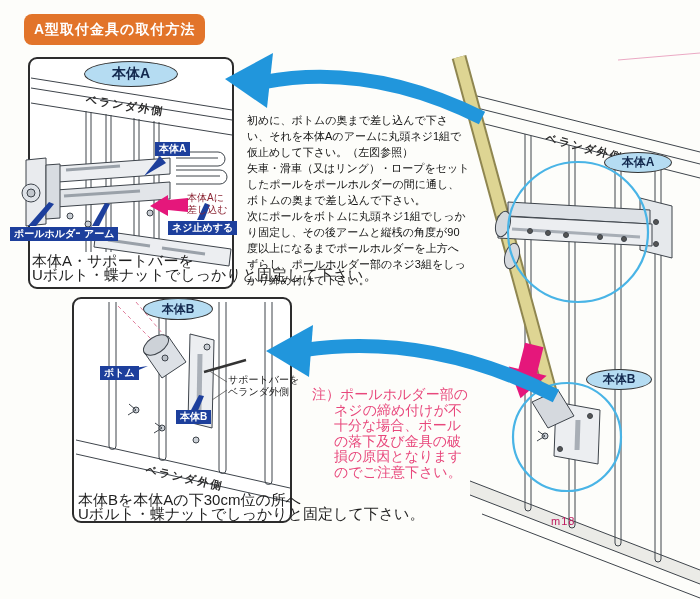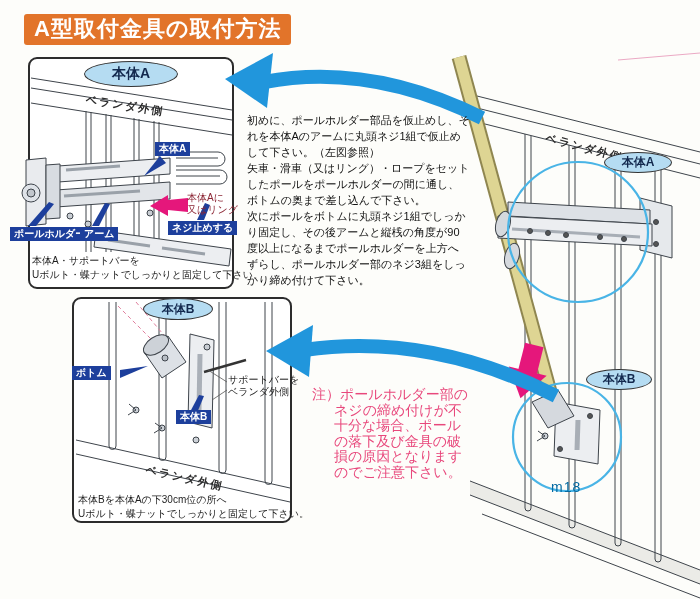--- a/index.html
+++ b/index.html
@@ -1,39 +1,39 @@
 <!DOCTYPE html>
 <html><head>
 <meta charset="utf-8">
 <style>
   *{margin:0;padding:0;box-sizing:border-box}
   html,body{width:700px;height:599px}
   body{font-family:"Liberation Sans","DejaVu Sans",sans-serif;background:#fff}
   .stage{position:relative;width:700px;height:599px;background:#fdfdfa;overflow:hidden}
   svg.art{position:absolute;left:0;top:0;width:700px;height:599px}
   .banner{position:absolute;left:24px;top:14px;background:#e2742a;color:#fff;
-          font-weight:bold;font-size:22px;line-height:22px;padding:4px 10px 5px;
-          border-radius:3px;letter-spacing:1px;white-space:nowrap}
+          font-weight:bold;font-size:14px;line-height:22px;padding:4px 10px 5px;
+          border-radius:8px;letter-spacing:1px;white-space:nowrap}
   .panel{position:absolute;background:#fff;border:2px solid #2c2c2c;border-radius:9px}
   .oval{position:absolute;background:#b5dcf2;border:1px solid #333;border-radius:50%;
         display:flex;align-items:center;justify-content:center;font-weight:bold;
         color:#13294e;white-space:nowrap}
   .navy{position:absolute;background:#1d3f9c;color:#fff;font-size:10px;font-weight:bold;
         padding:1px 4px 2px;white-space:nowrap;line-height:11px}
   .veranda{position:absolute;font-size:11px;font-weight:bold;color:#2b2b2b;
            letter-spacing:2px;white-space:nowrap;transform-origin:left center}
   .instr{position:absolute;left:247px;top:112px;width:223px;font-size:11px;
          line-height:16px;color:#111}
   .warn{position:absolute;left:312px;top:387px;width:161px;font-size:14px;
         line-height:15.5px;color:#e8487c;padding-left:22px;text-indent:-22px}
-  .caption{position:absolute;font-size:10px;line-height:13.5px;color:#1e1e1e;white-space:nowrap}
+  .caption{position:absolute;font-size:15px;line-height:13.5px;color:#1e1e1e;white-space:nowrap}
   .note{position:absolute;font-size:10px;line-height:11.5px;white-space:nowrap}
   .note-a{color:#8b2433;left:187px;top:192px}
   .note-b{color:#1e1e1e;left:228px;top:374px}
-  .m18{position:absolute;left:551px;top:479px;font-size:14px;color:#0369a1;letter-spacing:1px}
+  .m18{position:absolute;left:551px;top:515px;font-size:11px;color:#be185d;letter-spacing:1px}
 </style>
 </head>
 <body>
 
 <div class="stage">
 
   <div class="panel" style="left:28px;top:57px;width:206px;height:232px"></div>
   <div class="panel" style="left:72px;top:297px;width:220px;height:226px"></div>
 
   <svg class="art" viewBox="0 0 700 599">
@@ -178,45 +178,45 @@
     </g>
   </svg>
 
   <div class="banner">A型取付金具の取付方法</div>
 
   <div class="oval" style="left:84px;top:61px;width:94px;height:26px;font-size:14px">本体A</div>
   <div class="veranda" style="left:86px;top:92px;transform:rotate(9deg)">ベランダ外側</div>
   <div class="navy" style="left:155px;top:142px">本体A</div>
   <div class="note note-a">
     <span>本体Aに</span><br>
-    <span>又はリング</span>
+    <span>差し込む</span>
   </div>
   <div class="navy" style="left:168px;top:221px">ネジ止めする</div>
   <div class="navy" style="left:10px;top:227px">ポールホルダー</div>
   <div class="navy" style="left:80px;top:227px">アーム</div>
   <div class="caption" style="left:32px;top:254px">
     <span>本体A・サポートバーを</span><br>
     <span>Uボルト・蝶ナットでしっかりと固定して下さい。</span>
   </div>
 
   <div class="oval" style="left:143px;top:298px;width:70px;height:22px;font-size:12px">本体B</div>
-  <div class="navy" style="left:72px;top:366px">ボトム</div>
+  <div class="navy" style="left:100px;top:366px">ボトム</div>
   <div class="note note-b">
     <span>サポートバーを</span><br>
     <span>ベランダ外側</span>
   </div>
   <div class="navy" style="left:176px;top:410px">本体B</div>
   <div class="veranda" style="left:146px;top:462px;transform:rotate(12.5deg)">ベランダ外側</div>
   <div class="caption" style="left:78px;top:493px">
     <span>本体Bを本体Aの下30cm位の所へ</span><br>
     <span>Uボルト・蝶ナットでしっかりと固定して下さい。</span>
   </div>
 
   <div class="instr">
-    <div>初めに、ポールホルダー部品を仮止めし、それを本体Aのアームに丸頭ネジ1組で仮止めして下さい。（左図参照）</div>
+    <div>初めに、ボトムの奥まで差し込んで下さい、それを本体Aのアームに丸頭ネジ1組で仮止めして下さい。（左図参照）</div>
     <div>矢車・滑車（又はリング）・ロープをセットしたポールをポールホルダーの間に通し、ボトムの奥まで差し込んで下さい。</div>
     <div>次にポールをボトムに丸頭ネジ1組でしっかり固定し、その後アームと縦桟の角度が90度以上になるまでポールホルダーを上方へずらし、ポールホルダー部のネジ3組をしっかり締め付けて下さい。</div>
   </div>
 
   <div class="warn">注）ポールホルダー部のネジの締め付けが不十分な場合、ポールの落下及び金具の破損の原因となりますのでご注意下さい。</div>
 
   <div class="veranda" style="left:546px;top:130px;transform:rotate(15deg)">ベランダ外側</div>
   <div class="oval" style="left:604px;top:152px;width:68px;height:21px;font-size:12px">本体A</div>
   <div class="oval" style="left:586px;top:369px;width:66px;height:21px;font-size:12px">本体B</div>
   <div class="m18">m18</div>

